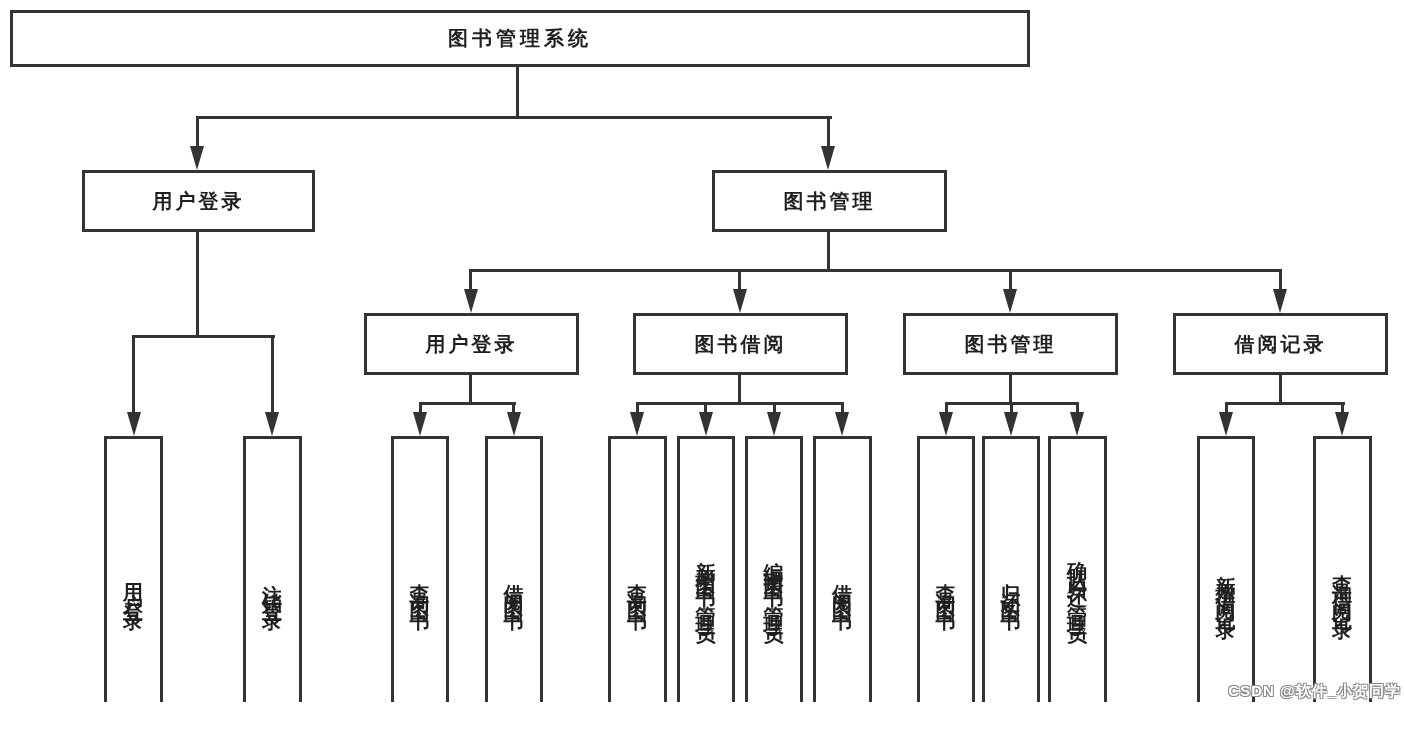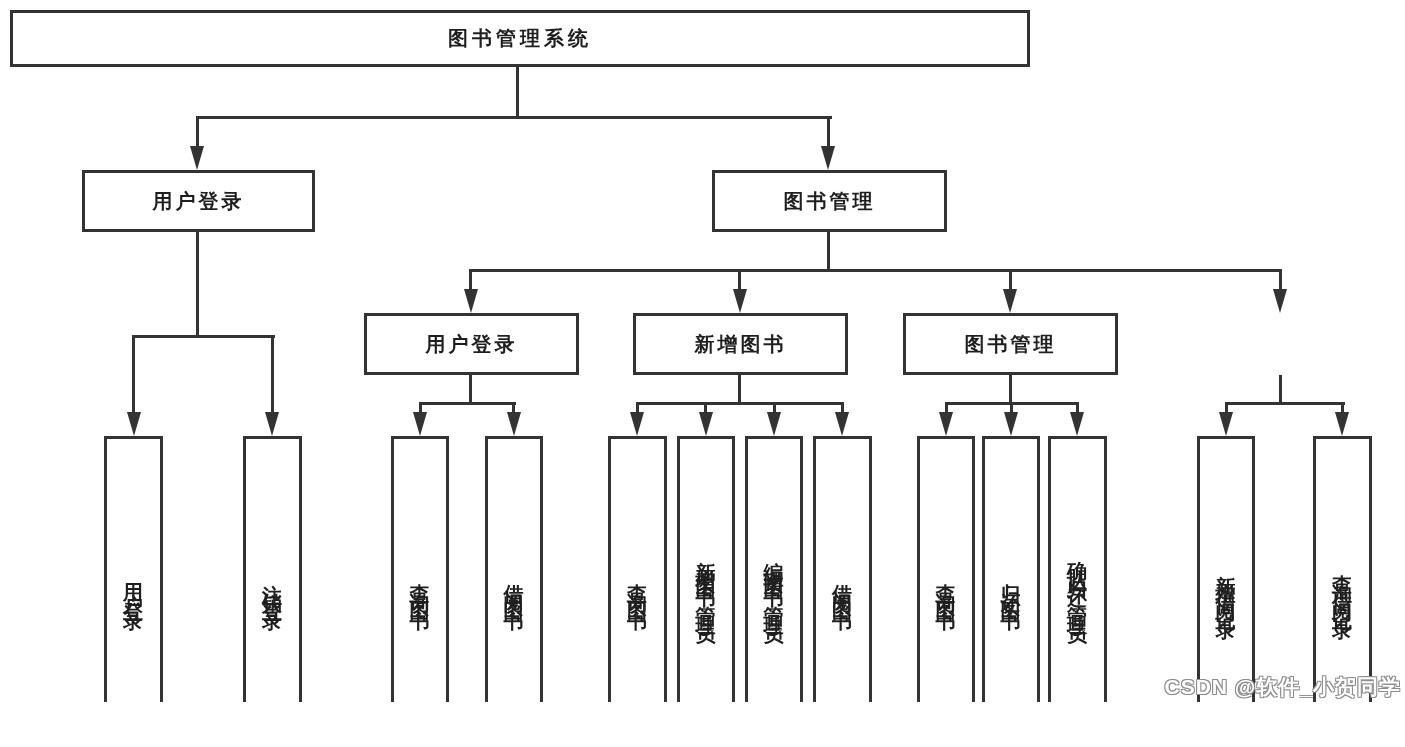--- a/index.html
+++ b/index.html
@@ -31,21 +31,21 @@
   }
   .hline{ position:absolute; height:3px; background:var(--line); }
   .vline{ position:absolute; width:3px; background:var(--line); }
   .arrow{
     position:absolute; width:0; height:0;
     border-left:7px solid transparent; border-right:7px solid transparent;
     border-top:24px solid var(--line);
   }
   .watermark{
     position:absolute; right:4px; bottom:1px;
-    font-size:21px; letter-spacing:1px; white-space:nowrap;
+    font-size:15px; letter-spacing:1px; white-space:nowrap;
     color:var(--watermark-fill);
     text-shadow:-1px -1px 0 var(--watermark-outline), 1px -1px 0 var(--watermark-outline),
                 -1px 1px 0 var(--watermark-outline), 1px 1px 0 var(--watermark-outline);
     z-index:5;
   }
 </style>
 </head>
 <body>
 
 <div class="canvas">
@@ -83,24 +83,27 @@
   <div class="arrow" style="left:733px;top:289px"></div>
   <div class="vline" style="left:1009px;top:272px;height:20px"></div>
   <div class="arrow" style="left:1003px;top:289px"></div>
   <div class="vline" style="left:1279px;top:272px;height:20px"></div>
   <div class="arrow" style="left:1273px;top:289px"></div>
 
   <div class="box hbox" style="left:364px;top:313px;width:215px;height:62px">
     <span>用户登录</span>
   </div>
   <div class="box hbox" style="left:633px;top:313px;width:215px;height:62px">
-    <span>新增图书</span>
+    <span>图书借阅</span>
   </div>
   <div class="box hbox" style="left:903px;top:313px;width:215px;height:62px">
     <span>图书管理</span>
+  </div>
+  <div class="box hbox" style="left:1173px;top:313px;width:215px;height:62px">
+    <span>借阅记录</span>
   </div>
 
   <div class="vline" style="left:469px;top:375px;height:29px"></div>
   <div class="hline" style="left:419px;top:402px;width:97px"></div>
   <div class="vline" style="left:419px;top:405px;height:10px"></div>
   <div class="arrow" style="left:413px;top:412px"></div>
   <div class="vline" style="left:512px;top:405px;height:10px"></div>
   <div class="arrow" style="left:507px;top:412px"></div>
 
   <div class="vline" style="left:738px;top:375px;height:29px"></div>

